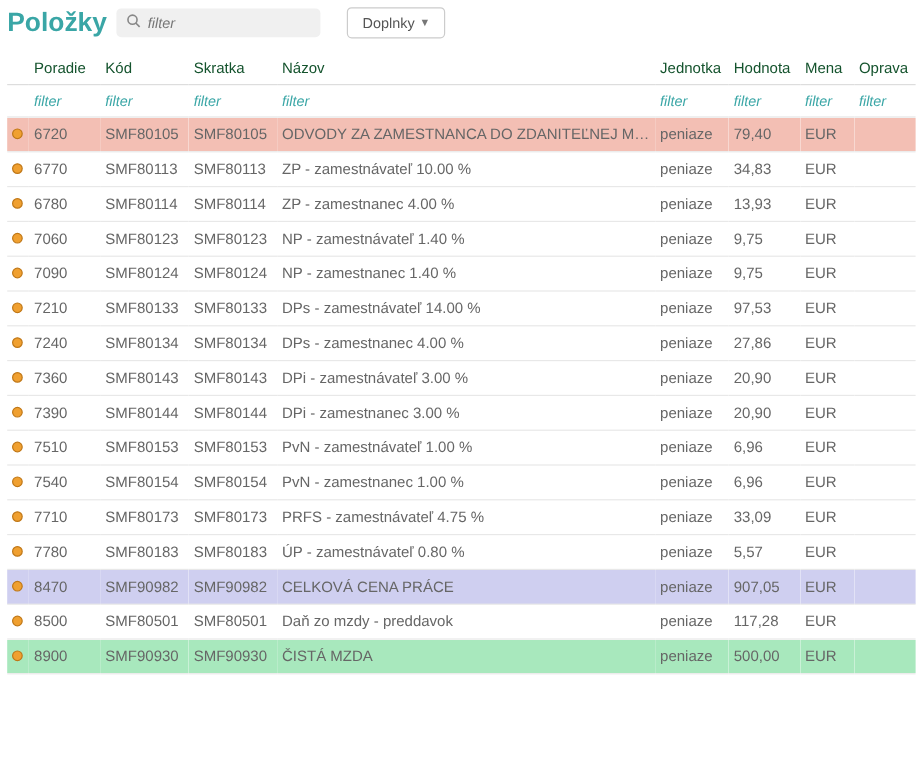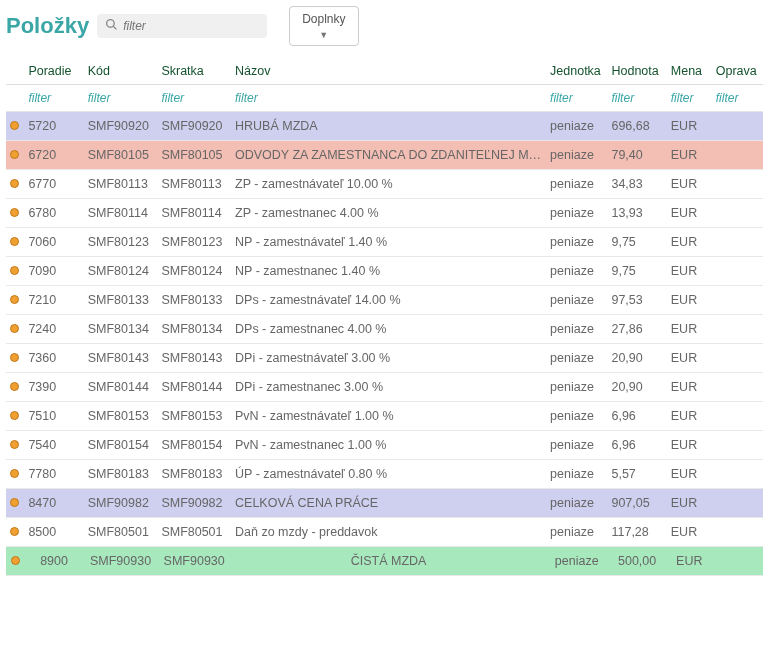--- a/index.html
+++ b/index.html
@@ -48,21 +48,20 @@
       background: #fff;
       border: 1px solid #ccc;
       border-radius: 4px;
       padding: 5px 12px;
       font-size: 12px;
       color: #555;
       cursor: pointer;
       display: inline-flex;
       align-items: center;
       gap: 4px;
-      flex-direction: column;
     }
     .caret {
       font-size: 9px;
       color: #777;
     }
     table.data {
       border-collapse: collapse;
       width: 100%;
       table-layout: fixed;
     }
@@ -96,21 +95,21 @@
     .dot {
       width: 9px;
       height: 9px;
       border-radius: 50%;
       background: #f0a030;
       border: 1px solid #c07818;
       display: inline-block;
     }
     tr.row-purple { background: #cfcff0; }
     tr.row-red    { background: #f3bfb4; }
-    tr.row-green  { background: #a8e8bd; text-align: center; }
+    tr.row-green  { background: #a8e8bd; }
     tr.row-purple td, tr.row-red td, tr.row-green td { color: #555; }
     .col-dot    { width: 18px; }
     .col-poradie{ width: 58px; }
     .col-kod    { width: 72px; }
     .col-skratka{ width: 72px; }
     .col-nazov  { width: 308px; }
     .col-jednotka{ width: 60px; }
     .col-hodnota{ width: 58px; }
     .col-mena   { width: 44px; }
     .col-oprava { width: 50px; }
@@ -166,31 +165,20 @@
       <td class="filter-cell">filter</td>
       <td class="filter-cell">filter</td>
       <td class="filter-cell">filter</td>
       <td class="filter-cell">filter</td>
       <td class="filter-cell">filter</td>
       <td class="filter-cell">filter</td>
       <td class="filter-cell">filter</td>
     </tr>
   </thead>
   <tbody id="tbody">
-      <tr class="row-purple">
-        <td><span class="dot"></span></td>
-        <td>5720</td>
-        <td>SMF90920</td>
-        <td>SMF90920</td>
-        <td>HRUBÁ MZDA</td>
-        <td>peniaze</td>
-        <td>696,68</td>
-        <td>EUR</td>
-        <td></td>
-      </tr>
       <tr class="row-red">
         <td><span class="dot"></span></td>
         <td>6720</td>
         <td>SMF80105</td>
         <td>SMF80105</td>
         <td>ODVODY ZA ZAMESTNANCA DO ZDANITEĽNEJ MZDY</td>
         <td>peniaze</td>
         <td>79,40</td>
         <td>EUR</td>
         <td></td>
@@ -300,20 +288,31 @@
         <td>SMF80154</td>
         <td>SMF80154</td>
         <td>PvN - zamestnanec 1.00 %</td>
         <td>peniaze</td>
         <td>6,96</td>
         <td>EUR</td>
         <td></td>
       </tr>
       <tr>
         <td><span class="dot"></span></td>
+        <td>7710</td>
+        <td>SMF80173</td>
+        <td>SMF80173</td>
+        <td>PRFS - zamestnávateľ 4.75 %</td>
+        <td>peniaze</td>
+        <td>33,09</td>
+        <td>EUR</td>
+        <td></td>
+      </tr>
+      <tr>
+        <td><span class="dot"></span></td>
         <td>7780</td>
         <td>SMF80183</td>
         <td>SMF80183</td>
         <td>ÚP - zamestnávateľ 0.80 %</td>
         <td>peniaze</td>
         <td>5,57</td>
         <td>EUR</td>
         <td></td>
       </tr>
       <tr class="row-purple">

